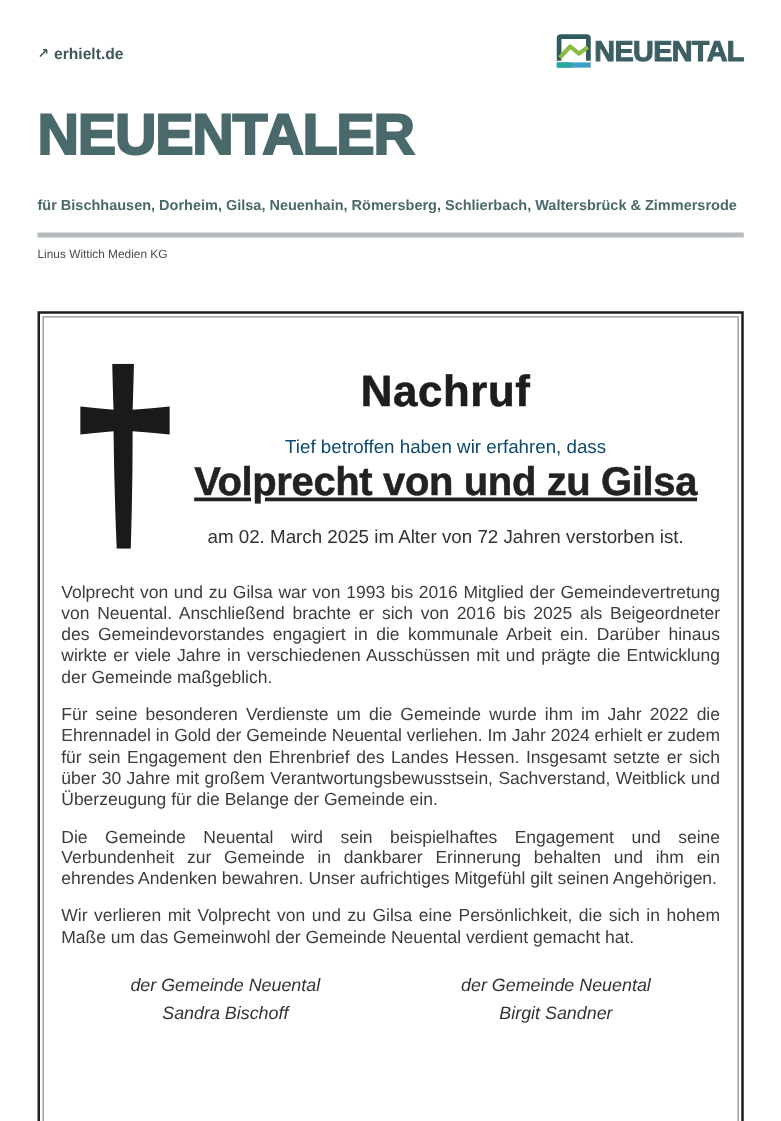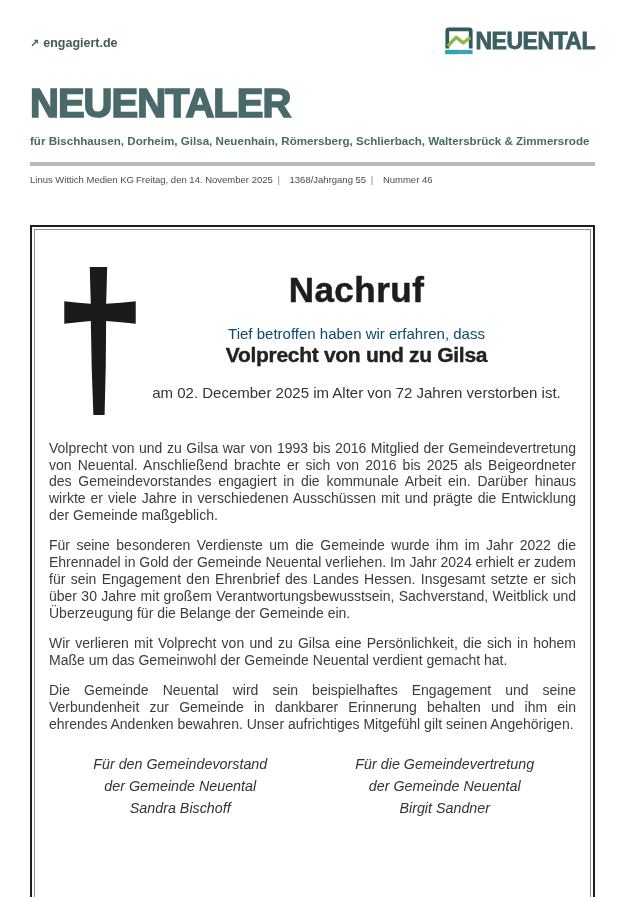--- a/index.html
+++ b/index.html
@@ -26,26 +26,26 @@
   .logo { display: flex; align-items: center; gap: 1px; }
   .logo-icon { display: block; }
   .logo-text {
     font-size: 23px; font-weight: 700; letter-spacing: -0.5px;
     color: #3c5f63; -webkit-text-stroke: 0.8px #3c5f63;
   }
 
   
   .masthead { margin-top: 26px; }
   .masthead h1 {
-    font-size: 40px; line-height: 1.09; font-weight: 700;
+    font-size: 46px; line-height: 1.09; font-weight: 700;
     letter-spacing: -1px; color: #4a696b;
     -webkit-text-stroke: 1.6px #4a696b;
   }
   .subtitle {
-    margin-top: 8px; font-size: 11.6px; font-weight: 700;
+    margin-top: 26px; font-size: 11.6px; font-weight: 700;
     color: #4a696b; letter-spacing: 0;
   }
 
   .divider-bar { margin-top: 15px; height: 4px; background: #b6bcbd; }
 
   .issue-row {
     margin-top: 8px; display: flex; justify-content: flex-start;
     font-size: 9.5px; color: #4b4b4b;
   }
   .issue-meta span { margin-left: 2px; }
@@ -66,22 +66,22 @@
   .obit-head { display: flex; }
   .cross-col { width: 102px; flex: none; padding: 31px 0 0 16px; }
   .head-center { flex: 1; text-align: center; padding-top: 34px; padding-right: 14px; }
   .obit-heading {
     font-size: 35px; font-weight: 700; color: #1d1d1d;
     -webkit-text-stroke: 0.5px #1d1d1d; letter-spacing: 0.5px;
   }
   .intro-line { font-size: 15px; color: #0c4a6e; margin-top: 15px; }
   .salutation { font-size: 15px; color: #333; margin-top: 7px; }
   .deceased-name {
-    font-size: 21px; font-weight: 700; color: #222; margin-top: 1px;
-    -webkit-text-stroke: 0.4px #222; letter-spacing: -0.3px;
+    font-size: 32px; font-weight: 700; color: #222; margin-top: 1px;
+    -webkit-text-stroke: 0.4px #222; letter-spacing: -0.3px; text-decoration: underline;
   }
   .death-line { font-size: 15px; color: #333; margin-top: 17px; }
 
   .body-p {
     font-size: 14px; line-height: 1.21; text-align: justify;
     color: #3c3c3c; margin: 13px 1px 0 1px;
   }
   .body-p.first { margin-top: 21px; }
 
   .sigs { display: flex; margin-top: 20px; }
@@ -91,21 +91,21 @@
   }
 </style>
 </head>
 <body>
 
 <div class="page">
 
   <div class="topbar">
     <a class="site-link">
       <span class="ext-icon">↗</span>
-      <span>engagiert.de</span>
+      <span>erhielt.de</span>
     </a>
     <div class="logo">
       <svg class="logo-icon" width="30" height="30" viewBox="0 0 32 32" aria-hidden="true">
         <path d="M3.5 24 V5 Q3.5 3.5 5 3.5 H27 Q28.5 3.5 28.5 5 V24" fill="none" stroke="#2f5a5e" stroke-width="4"></path>
         <path d="M4 21.5 L13 12 L20.5 18 L28 12.5" fill="none" stroke="#8cbb43" stroke-width="3.6" stroke-linejoin="round"></path>
         <rect x="1.5" y="25.5" width="29" height="4.5" fill="#3da0c4"></rect>
         <rect x="1.5" y="25.5" width="13" height="4.5" fill="#2aa79e"></rect>
       </svg>
       <span class="logo-text">NEUENTAL</span>
     </div>
@@ -115,60 +115,51 @@
     <h1>
       <span>NEUENTALER</span><br>
     </h1>
     <div class="subtitle">für Bischhausen, Dorheim, Gilsa, Neuenhain, Römersberg, Schlierbach, Waltersbrück &amp; Zimmersrode</div>
   </div>
 
   <div class="divider-bar"></div>
 
   <div class="issue-row">
     <span>Linus Wittich Medien KG</span>
-    <span class="issue-meta">
-      <span>Freitag, den 14. November 2025</span>
-      <span class="pipe">|</span>
-      <span>1368/Jahrgang 55</span>
-      <span class="pipe">|</span>
-      <span>Nummer 46</span>
-    </span>
   </div>
 
   <div class="obit-outer">
     <div class="obit-inner">
 
       <div class="obit-head">
         <div class="cross-col">
           <svg width="72" height="148" viewBox="0 0 70 145" aria-hidden="true">
             <path fill="#1a1a1a" d="M25,0 L42,0 Q41.5,22 41,36 Q56,35 70,33.5 L70,55.5 Q56,54 41,53 Q41,98 39.5,145 L28.5,145 Q26.5,98 26,53 Q14,54 0,55.5 L0,33.5 Q14,35 26,36 Q25.5,22 25,0 Z"></path>
           </svg>
         </div>
         <div class="head-center">
           <h2 class="obit-heading">Nachruf</h2>
           <p class="intro-line">Tief betroffen haben wir erfahren, dass</p>
           <div class="deceased-name">Volprecht von und zu Gilsa</div>
-          <p class="death-line">am 02. December 2025 im Alter von 72 Jahren verstorben ist.</p>
+          <p class="death-line">am 02. March 2025 im Alter von 72 Jahren verstorben ist.</p>
         </div>
       </div>
 
       <p class="body-p first">Volprecht von und zu Gilsa war von 1993 bis 2016 Mitglied der Gemeindevertretung von Neuental. Anschließend brachte er sich von 2016 bis 2025 als Beigeordneter des Gemeindevorstandes engagiert in die kommunale Arbeit ein. Darüber hinaus wirkte er viele Jahre in verschiedenen Ausschüssen mit und prägte die Entwicklung der Gemeinde maßgeblich.</p>
       <p class="body-p">Für seine besonderen Verdienste um die Gemeinde wurde ihm im Jahr 2022 die Ehrennadel in Gold der Gemeinde Neuental verliehen. Im Jahr 2024 erhielt er zudem für sein Engagement den Ehrenbrief des Landes Hessen. Insgesamt setzte er sich über 30 Jahre mit großem Verantwortungsbewusstsein, Sachverstand, Weitblick und Überzeugung für die Belange der Gemeinde ein.</p>
+      <p class="body-p">Die Gemeinde Neuental wird sein beispielhaftes Engagement und seine Verbundenheit zur Gemeinde in dankbarer Erinnerung behalten und ihm ein ehrendes Andenken bewahren. Unser aufrichtiges Mitgefühl gilt seinen Angehörigen.</p>
       <p class="body-p">Wir verlieren mit Volprecht von und zu Gilsa eine Persönlichkeit, die sich in hohem Maße um das Gemeinwohl der Gemeinde Neuental verdient gemacht hat.</p>
-      <p class="body-p">Die Gemeinde Neuental wird sein beispielhaftes Engagement und seine Verbundenheit zur Gemeinde in dankbarer Erinnerung behalten und ihm ein ehrendes Andenken bewahren. Unser aufrichtiges Mitgefühl gilt seinen Angehörigen.</p>
 
       <div class="sigs">
         <div class="sig-col">
-          <div>Für den Gemeindevorstand</div>
           <div>der Gemeinde Neuental</div>
           <div>Sandra Bischoff</div>
 
         </div>
         <div class="sig-col">
-          <div>Für die Gemeindevertretung</div>
           <div>der Gemeinde Neuental</div>
           <div>Birgit Sandner</div>
 
         </div>
       </div>
 
     </div>
   </div>
 
 </div>

